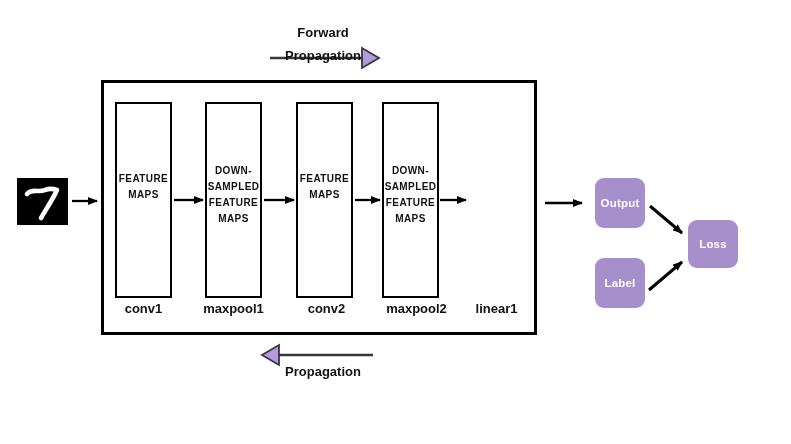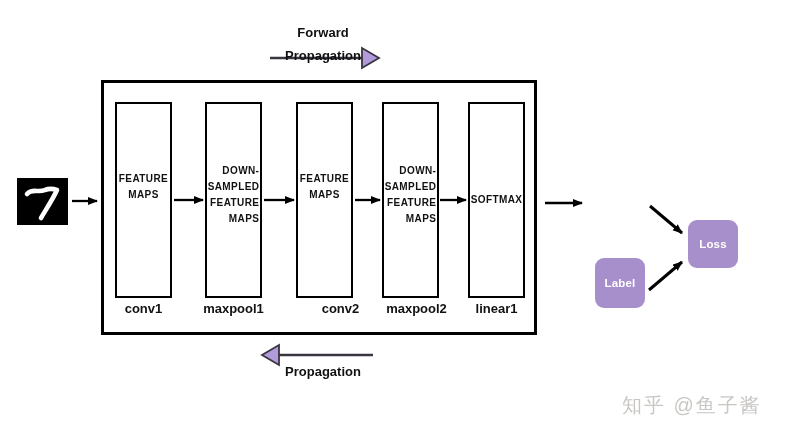--- a/index.html
+++ b/index.html
@@ -22,21 +22,21 @@
   .sbox{
     position:absolute;top:102px;width:57px;height:196px;box-sizing:border-box;
     border:2px solid var(--box-border,#000);background:#fff;
     display:flex;align-items:center;justify-content:center;
   }
   .stxt{
     white-space:pre-line;text-align:center;font-weight:bold;font-size:10px;
     letter-spacing:0.4px;line-height:1.6;color:var(--text-black,#111);
   }
   .up2{transform:translateY(-13px);}
-  .up4{transform:translateY(-5px);text-align:right;}
+  .up4{transform:translateY(-5px);}
   .slabel{
     position:absolute;top:301px;width:81px;text-align:center;
     font-weight:bold;font-size:13px;color:var(--text-black,#111);
   }
   .pnode{
     position:absolute;width:50px;height:50px;border-radius:9px;
     background:var(--accent-purple,#a78fcb);color:var(--node-text,#fff);
     display:flex;align-items:center;justify-content:center;
     font-weight:bold;font-size:11.5px;letter-spacing:0.2px;
   }
@@ -109,41 +109,40 @@
 SAMPLED
 FEATURE
 MAPS</span>
   </div>
   <div class="slabel" style="left:193px">maxpool1</div>
 
   <div class="sbox" style="left:296px">
     <span class="stxt up2">FEATURE
 MAPS</span>
   </div>
-  <div class="slabel" style="left:300px">conv2</div>
+  <div class="slabel" style="left:286px">conv2</div>
 
   <div class="sbox" style="left:382px">
     <span class="stxt up4">DOWN-
 SAMPLED
 FEATURE
 MAPS</span>
   </div>
   <div class="slabel" style="left:376px">maxpool2</div>
 
-  <div class="sbox" style="left:468px">
-    <span class="stxt">SOFTMAX</span>
-  </div>
   <div class="slabel" style="left:456px">linear1</div>
 
+  <div class="pnode" style="left:595px;top:178px">
+    <span>Output</span>
+  </div>
   <div class="pnode" style="left:595px;top:258px">
     <span>Label</span>
   </div>
   <div class="pnode" style="left:688px;top:220px;height:48px">
     <span>Loss</span>
   </div>
 
   <div class="prop-label" style="left:263px;top:361px">
     <div>Propagation</div>
   </div>
 
-  <div class="watermark">知乎 @鱼子酱</div>
 
 </div>
 
 </body></html>

